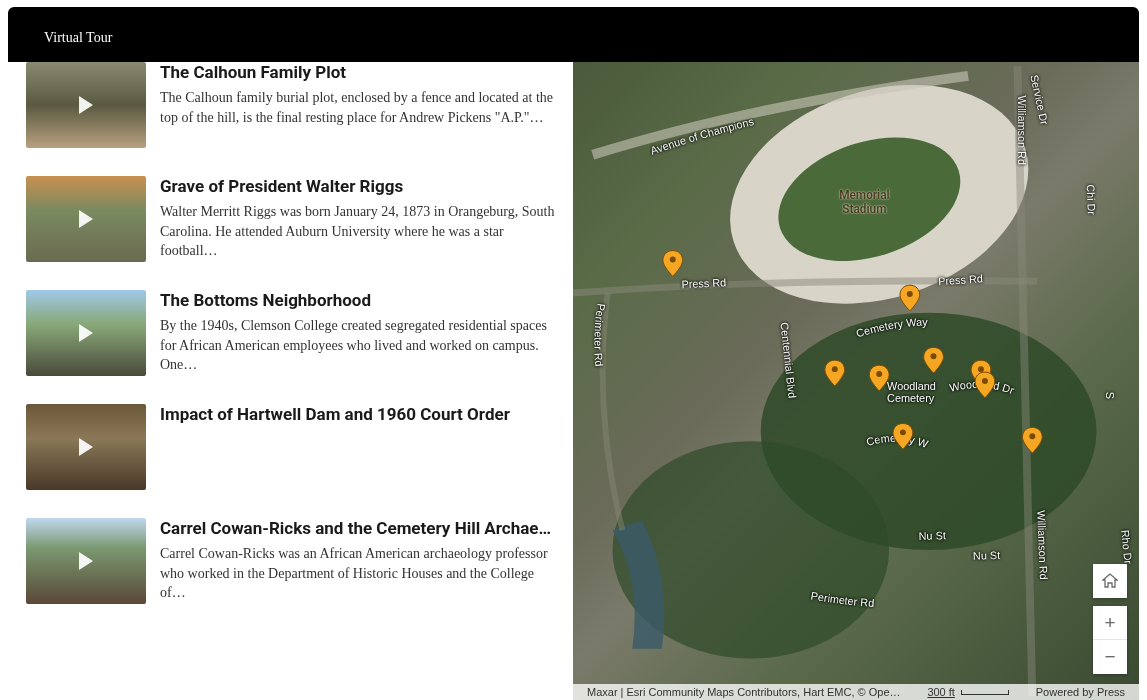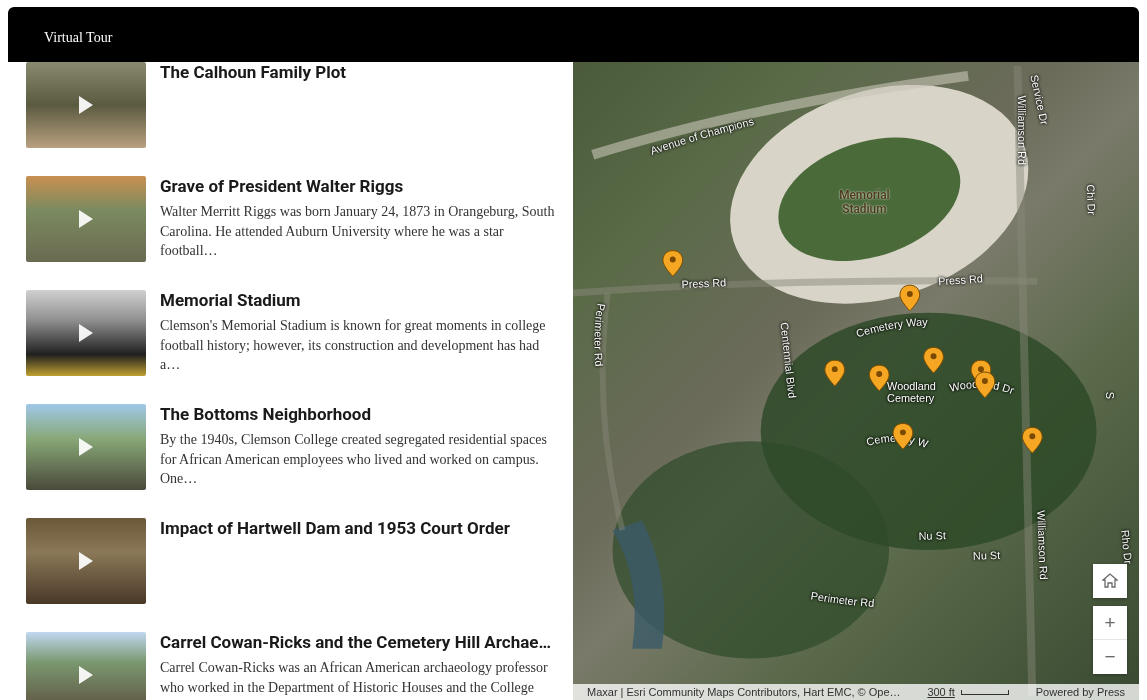--- a/index.html
+++ b/index.html
@@ -179,55 +179,47 @@
 
 <div class="content">
 
   <div class="sidebar" id="sidebar">
       <div class="tour-item">
         <div class="thumb th-a">
           <div class="play-icon"></div>
         </div>
         <div class="tour-body">
           <div class="tour-title">The Calhoun Family Plot</div>
+          <div class="tour-desc">The Calhoun family burial plot, enclosed by a fence and located at the top of the hill, is the final resting place for Andrew Pickens "A.P."…</div>
         </div>
       </div>
       <div class="tour-item">
         <div class="thumb th-b">
           <div class="play-icon"></div>
         </div>
         <div class="tour-body">
           <div class="tour-title">Grave of President Walter Riggs</div>
           <div class="tour-desc">Walter Merritt Riggs was born January 24, 1873 in Orangeburg, South Carolina. He attended Auburn University where he was a star football…</div>
         </div>
       </div>
       <div class="tour-item">
-        <div class="thumb th-c">
-          <div class="play-icon"></div>
-        </div>
-        <div class="tour-body">
-          <div class="tour-title">Memorial Stadium</div>
-          <div class="tour-desc">Clemson's Memorial Stadium is known for great moments in college football history; however, its construction and development has had a…</div>
-        </div>
-      </div>
-      <div class="tour-item">
         <div class="thumb th-d">
           <div class="play-icon"></div>
         </div>
         <div class="tour-body">
           <div class="tour-title">The Bottoms Neighborhood</div>
           <div class="tour-desc">By the 1940s, Clemson College created segregated residential spaces for African American employees who lived and worked on campus. One…</div>
         </div>
       </div>
       <div class="tour-item">
         <div class="thumb th-e">
           <div class="play-icon"></div>
         </div>
         <div class="tour-body">
-          <div class="tour-title">Impact of Hartwell Dam and 1953 Court Order</div>
+          <div class="tour-title">Impact of Hartwell Dam and 1960 Court Order</div>
         </div>
       </div>
       <div class="tour-item">
         <div class="thumb th-f">
           <div class="play-icon"></div>
         </div>
         <div class="tour-body">
           <div class="tour-title">Carrel Cowan-Ricks and the Cemetery Hill Archaeologic…</div>
           <div class="tour-desc">Carrel Cowan-Ricks was an African American archaeology professor who worked in the Department of Historic Houses and the College of…</div>
         </div>

